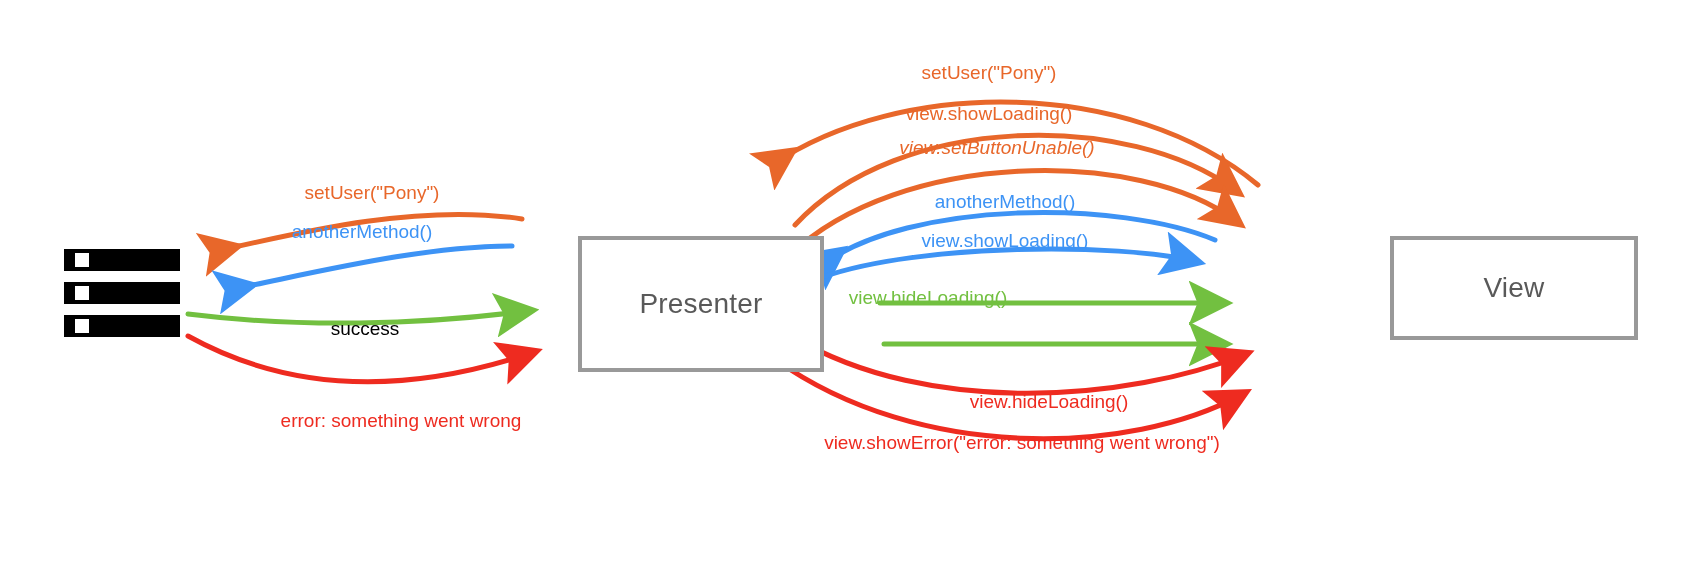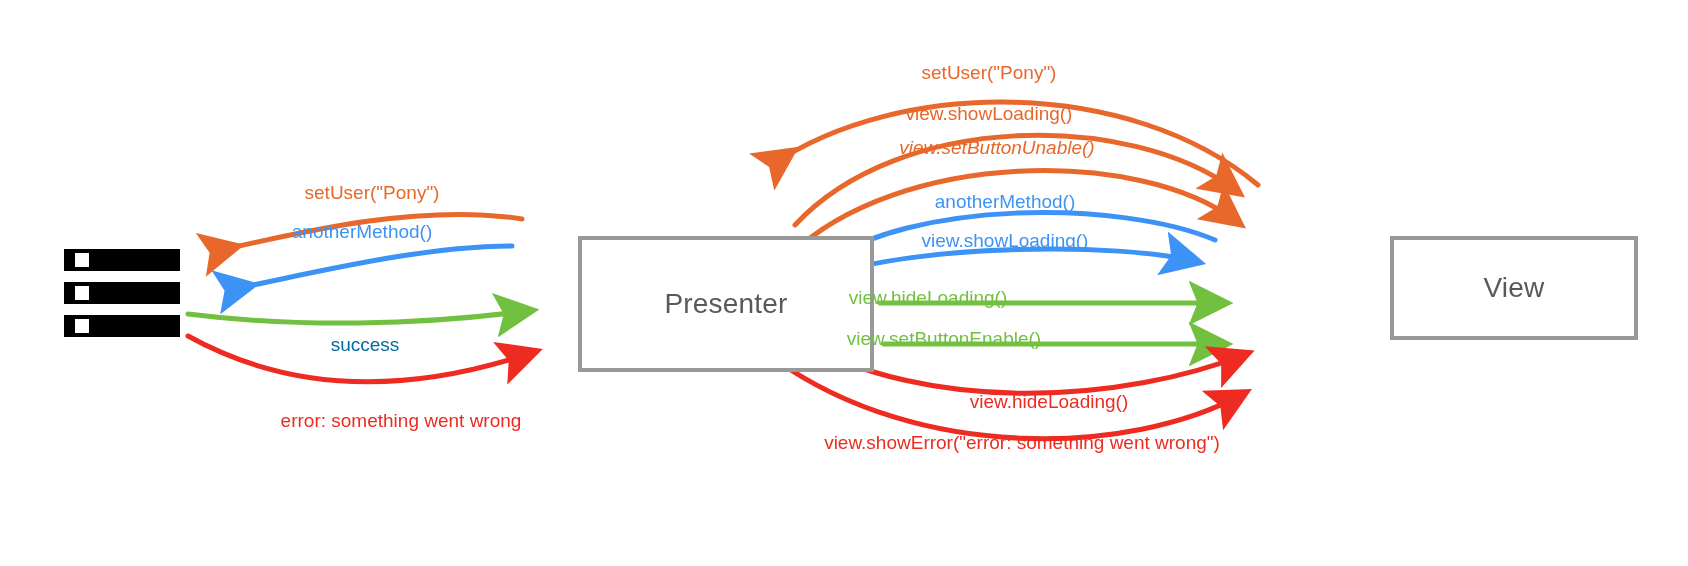--- a/index.html
+++ b/index.html
@@ -36,21 +36,21 @@
   }
   .node-label {
     font-family: "Liberation Sans", sans-serif;
     font-size: 28px;
     color: #595959;
     letter-spacing: 0.2px;
   }
   #presenter-node {
     left: 578px;
     top: 236px;
-    width: 296px;
+    width: 246px;
     height: 136px;
   }
   #view-node {
     left: 1390px;
     top: 236px;
     width: 248px;
     height: 104px;
   }
   #server-icon {
     position: absolute;
@@ -155,26 +155,25 @@
   <div class="node-box" id="presenter-node">
     <span class="node-label">Presenter</span>
   </div>
 
   <div class="node-box" id="view-node">
     <span class="node-label">View</span>
   </div>
 
   <div class="edge-label" style="left:372px; top:182px; color:#E8672A;">setUser("Pony")</div>
   <div class="edge-label" style="left:362px; top:221px; color:#3D93F5;">anotherMethod()</div>
-  <div class="edge-label" style="left:365px; top:334px; color:#0369a1;">success</div>
+  <div class="edge-label" style="left:365px; top:318px; color:#000000;">success</div>
   <div class="edge-label" style="left:401px; top:382px; color:#EE2B20;margin-top:28px;">error: something went wrong</div>
 
   <div class="edge-label" style="left:989px; top:62px; color:#E8672A;">setUser("Pony")</div>
   <div class="edge-label" style="left:989px; top:103px; color:#E8672A;">view.showLoading()</div>
   <div class="edge-label" style="left:997px; top:137px; color:#E8672A;font-style:italic;">view.setButtonUnable()</div>
   <div class="edge-label" style="left:1005px; top:191px; color:#3D93F5;">anotherMethod()</div>
   <div class="edge-label" style="left:1005px; top:230px; color:#3D93F5;">view.showLoading()</div>
   <div class="edge-label" style="left:928px; top:287px; color:#72C040;">view.hideLoading()</div>
-  <div class="edge-label" style="left:944px; top:328px; color:#72C040;">view.setButtonEnable()</div>
   <div class="edge-label" style="left:1049px; top:391px; color:#EE2B20;">view.hideLoading()</div>
   <div class="edge-label" style="left:1022px; top:432px; color:#EE2B20;">view.showError("error: something went wrong")</div>
 
 </div>
 
 </body></html>

